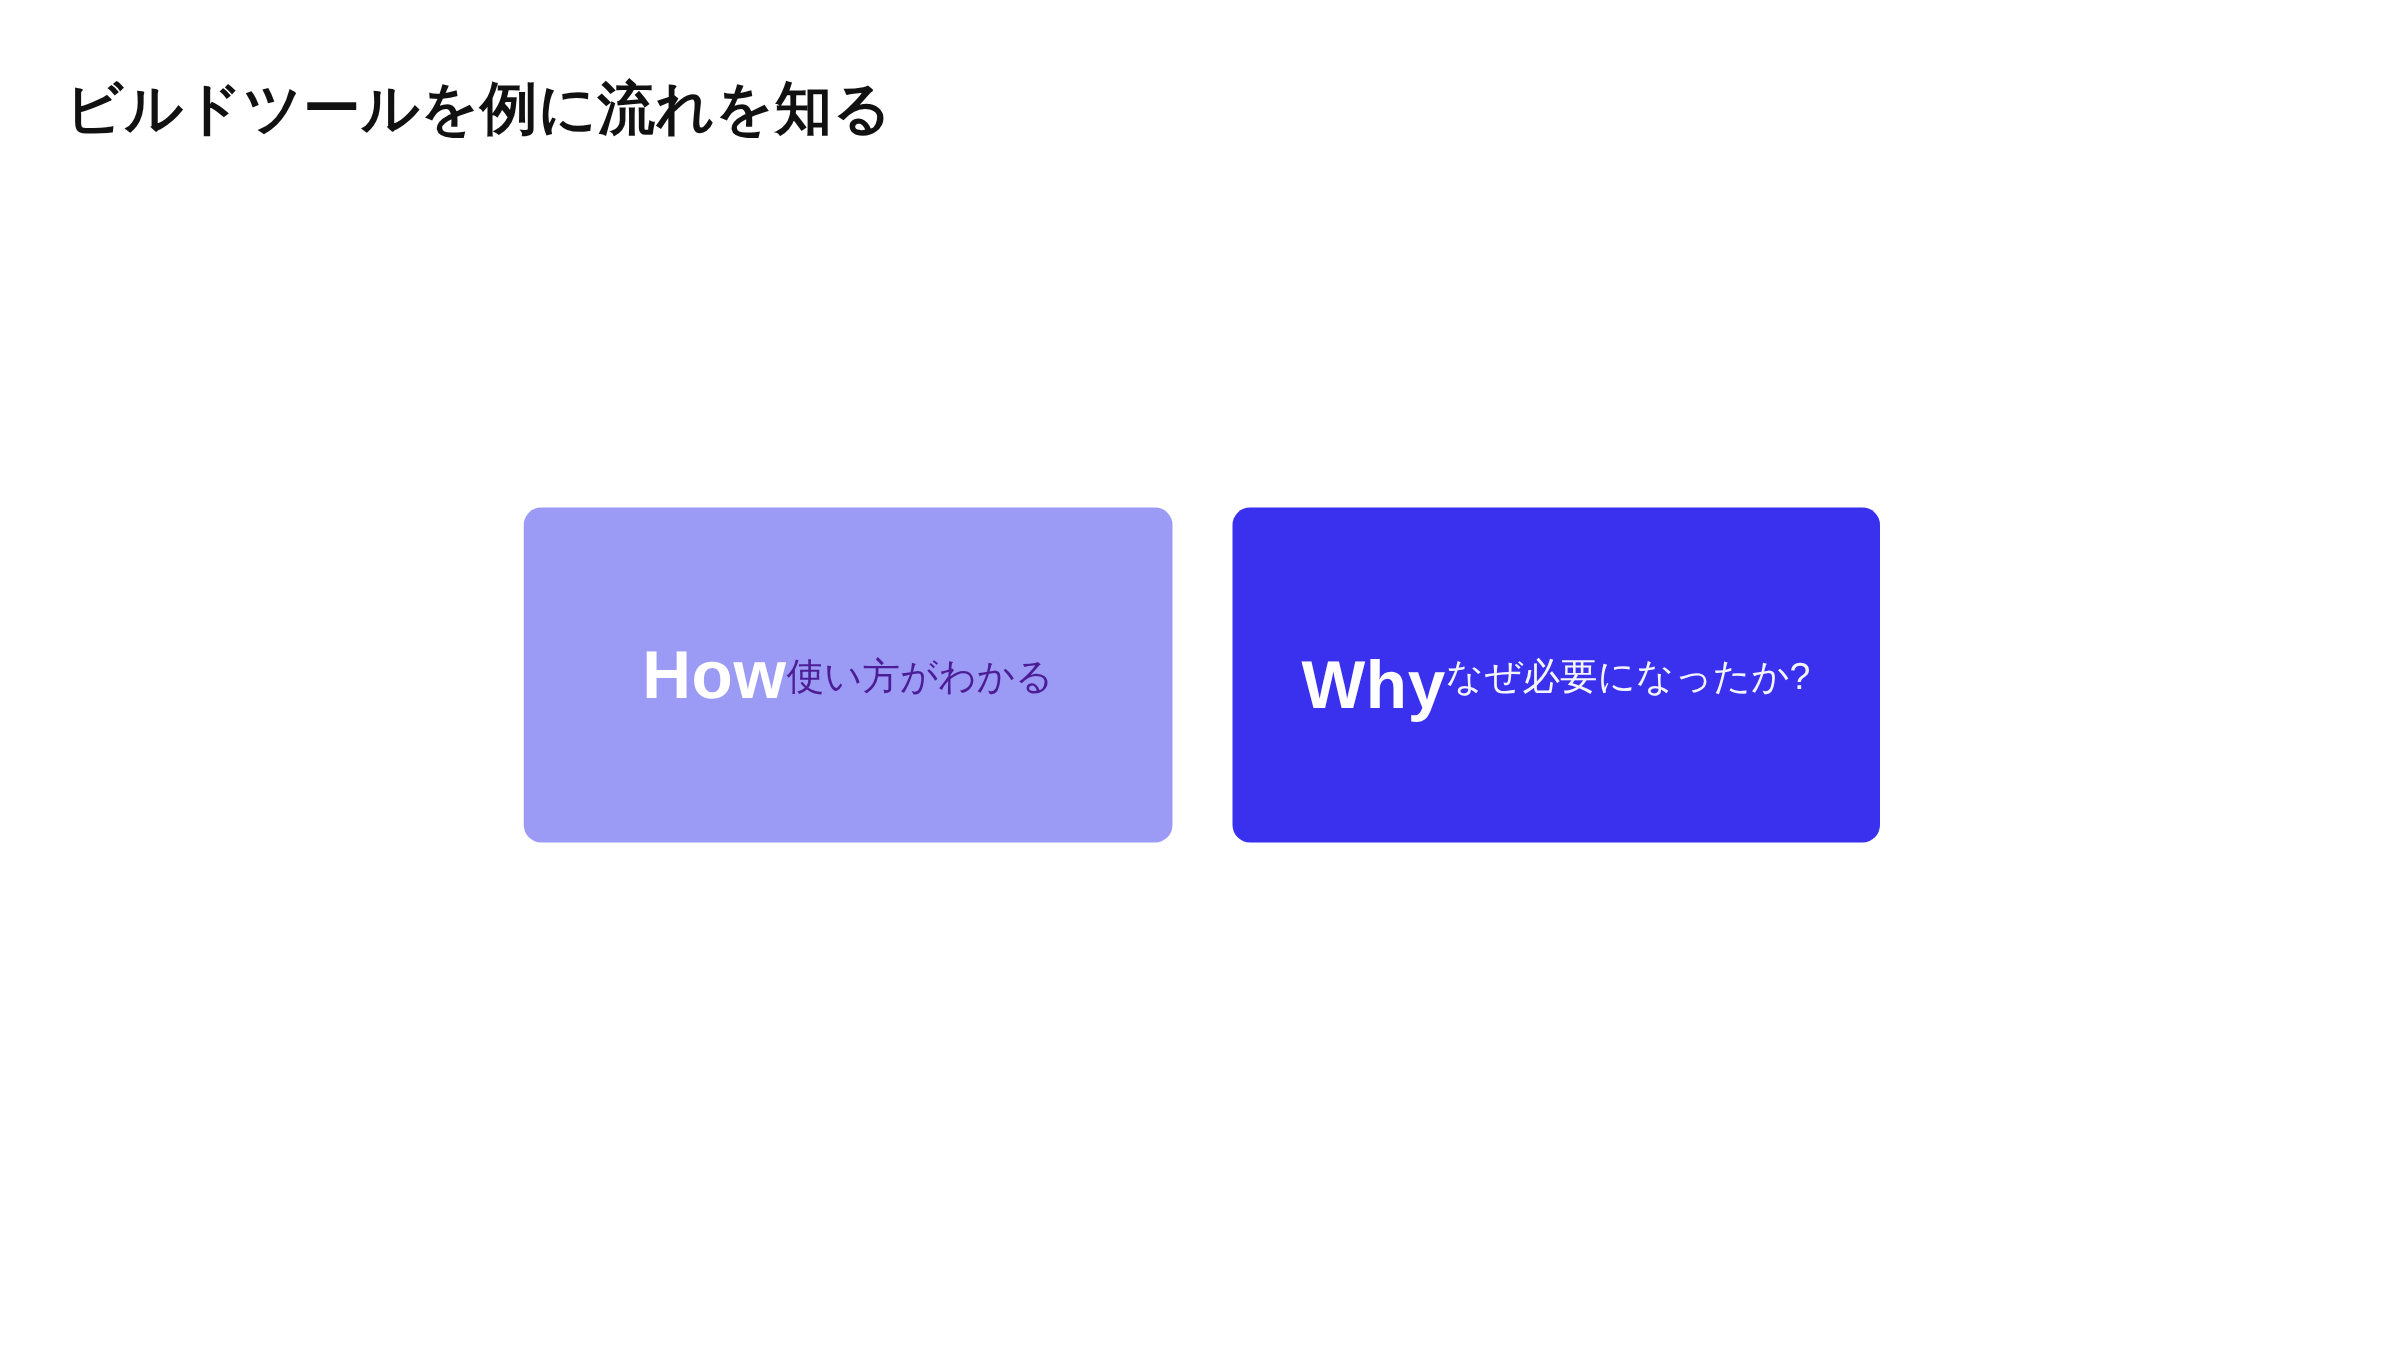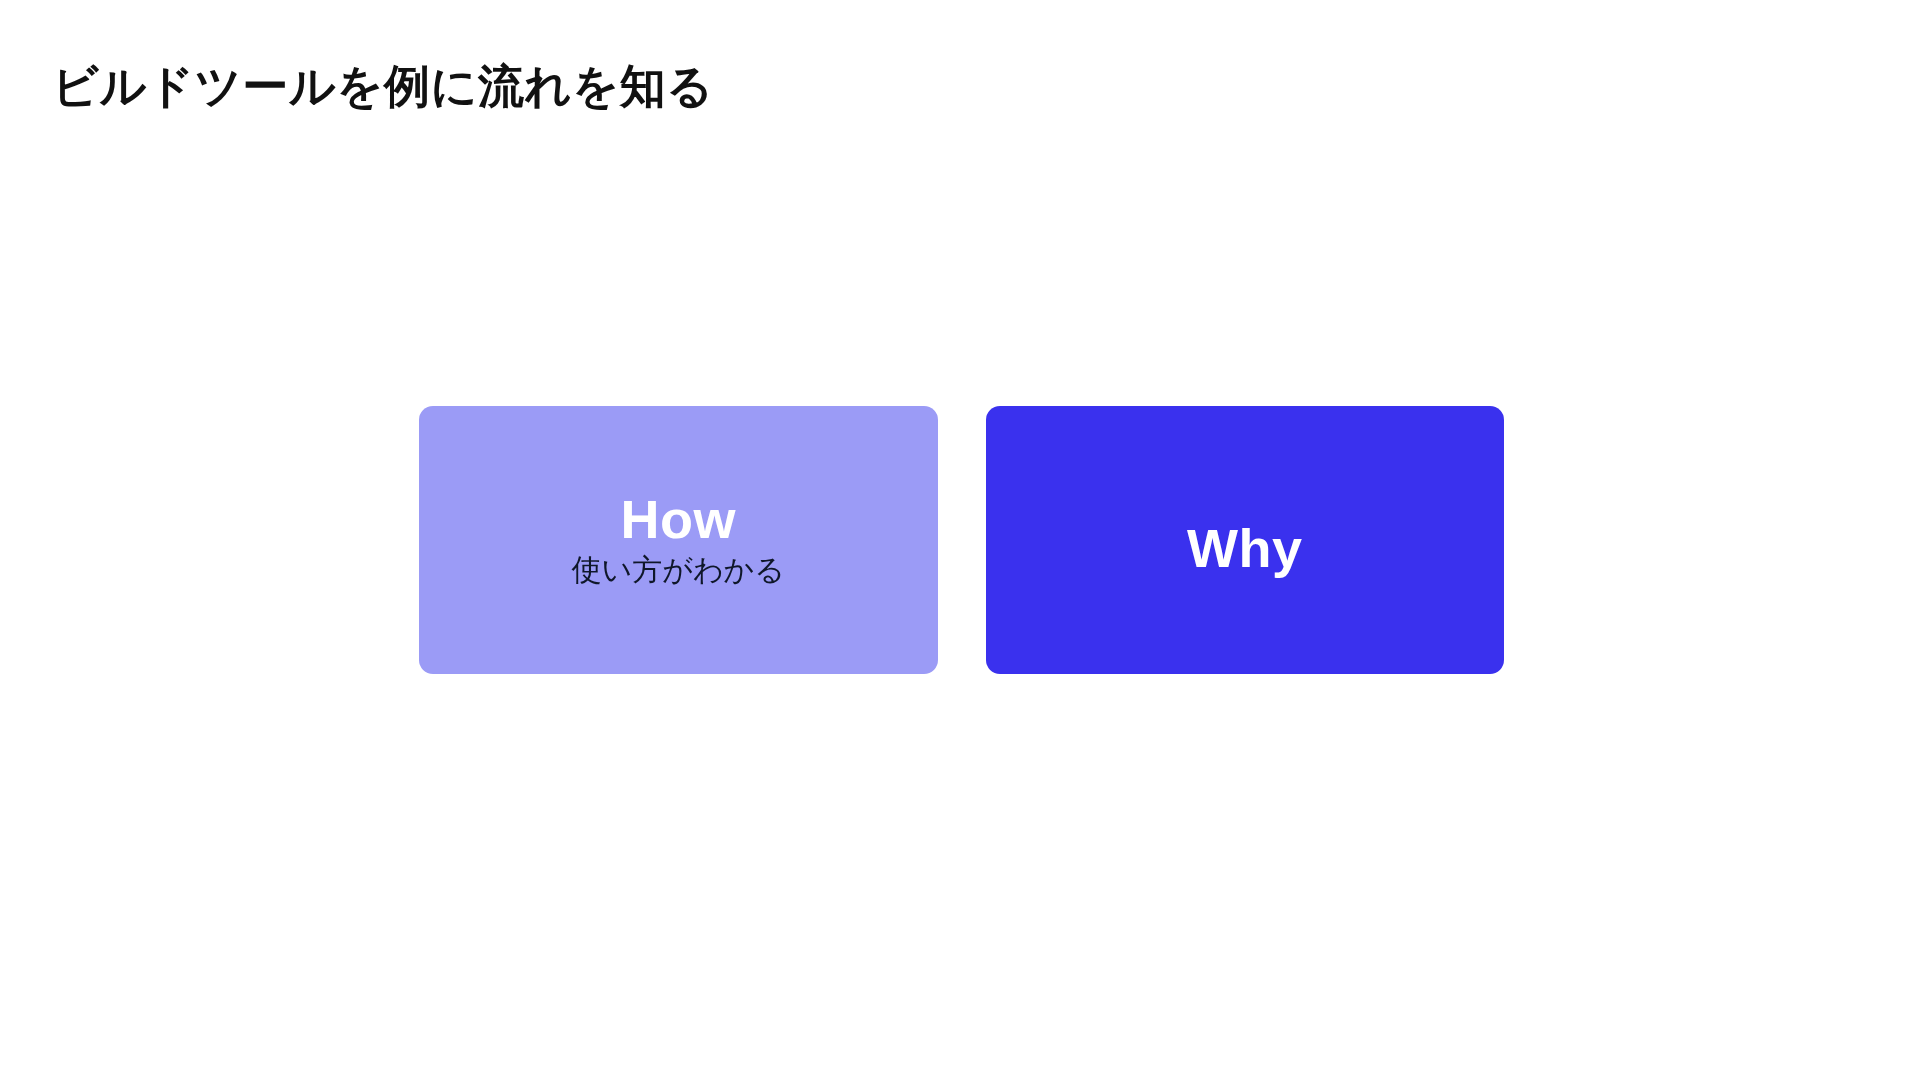--- a/index.html
+++ b/index.html
@@ -46,21 +46,21 @@
     flex-direction: row;
     align-items: stretch;
     gap: 48px;
   }
 
   .card {
     flex: 1 1 0;
     height: 268px;
     border-radius: 14px;
     display: flex;
-    flex-direction: column;
+    flex-direction: row;
     align-items: center;
     justify-content: center;
     box-sizing: border-box;
     padding: 0 18px;
     user-select: none;
   }
 
   .card--how {
     background: #9b9bf6;
   }
@@ -108,23 +108,24 @@
 <body>
 
 <div class="slide" style="background: rgb(255, 255, 255);">
 
   <h1 class="slide-title">ビルドツールを例に流れを知る</h1>
 
   <div class="card-group">
 
     <div class="card card--how" style="background: rgb(155, 155, 246);">
       <div class="card-heading" style="color: rgb(255, 255, 255);">How</div>
-      <div class="card-subtitle" style="color: #0f172a;">使い方がわかる</div>
+      <div class="card-subtitle" style="color: #4c1d95;">使い方がわかる</div>
     </div>
 
     <div class="card card--why" style="background: rgb(58, 49, 238);">
       <div class="card-heading" style="color: rgb(255, 255, 255); margin-top: 16px;">Why</div>
+      <div class="card-subtitle" style="color: rgb(244, 244, 255);">なぜ必要になったか?</div>
     </div>
 
   </div>
 
 
 </div>
 
 </body></html>

